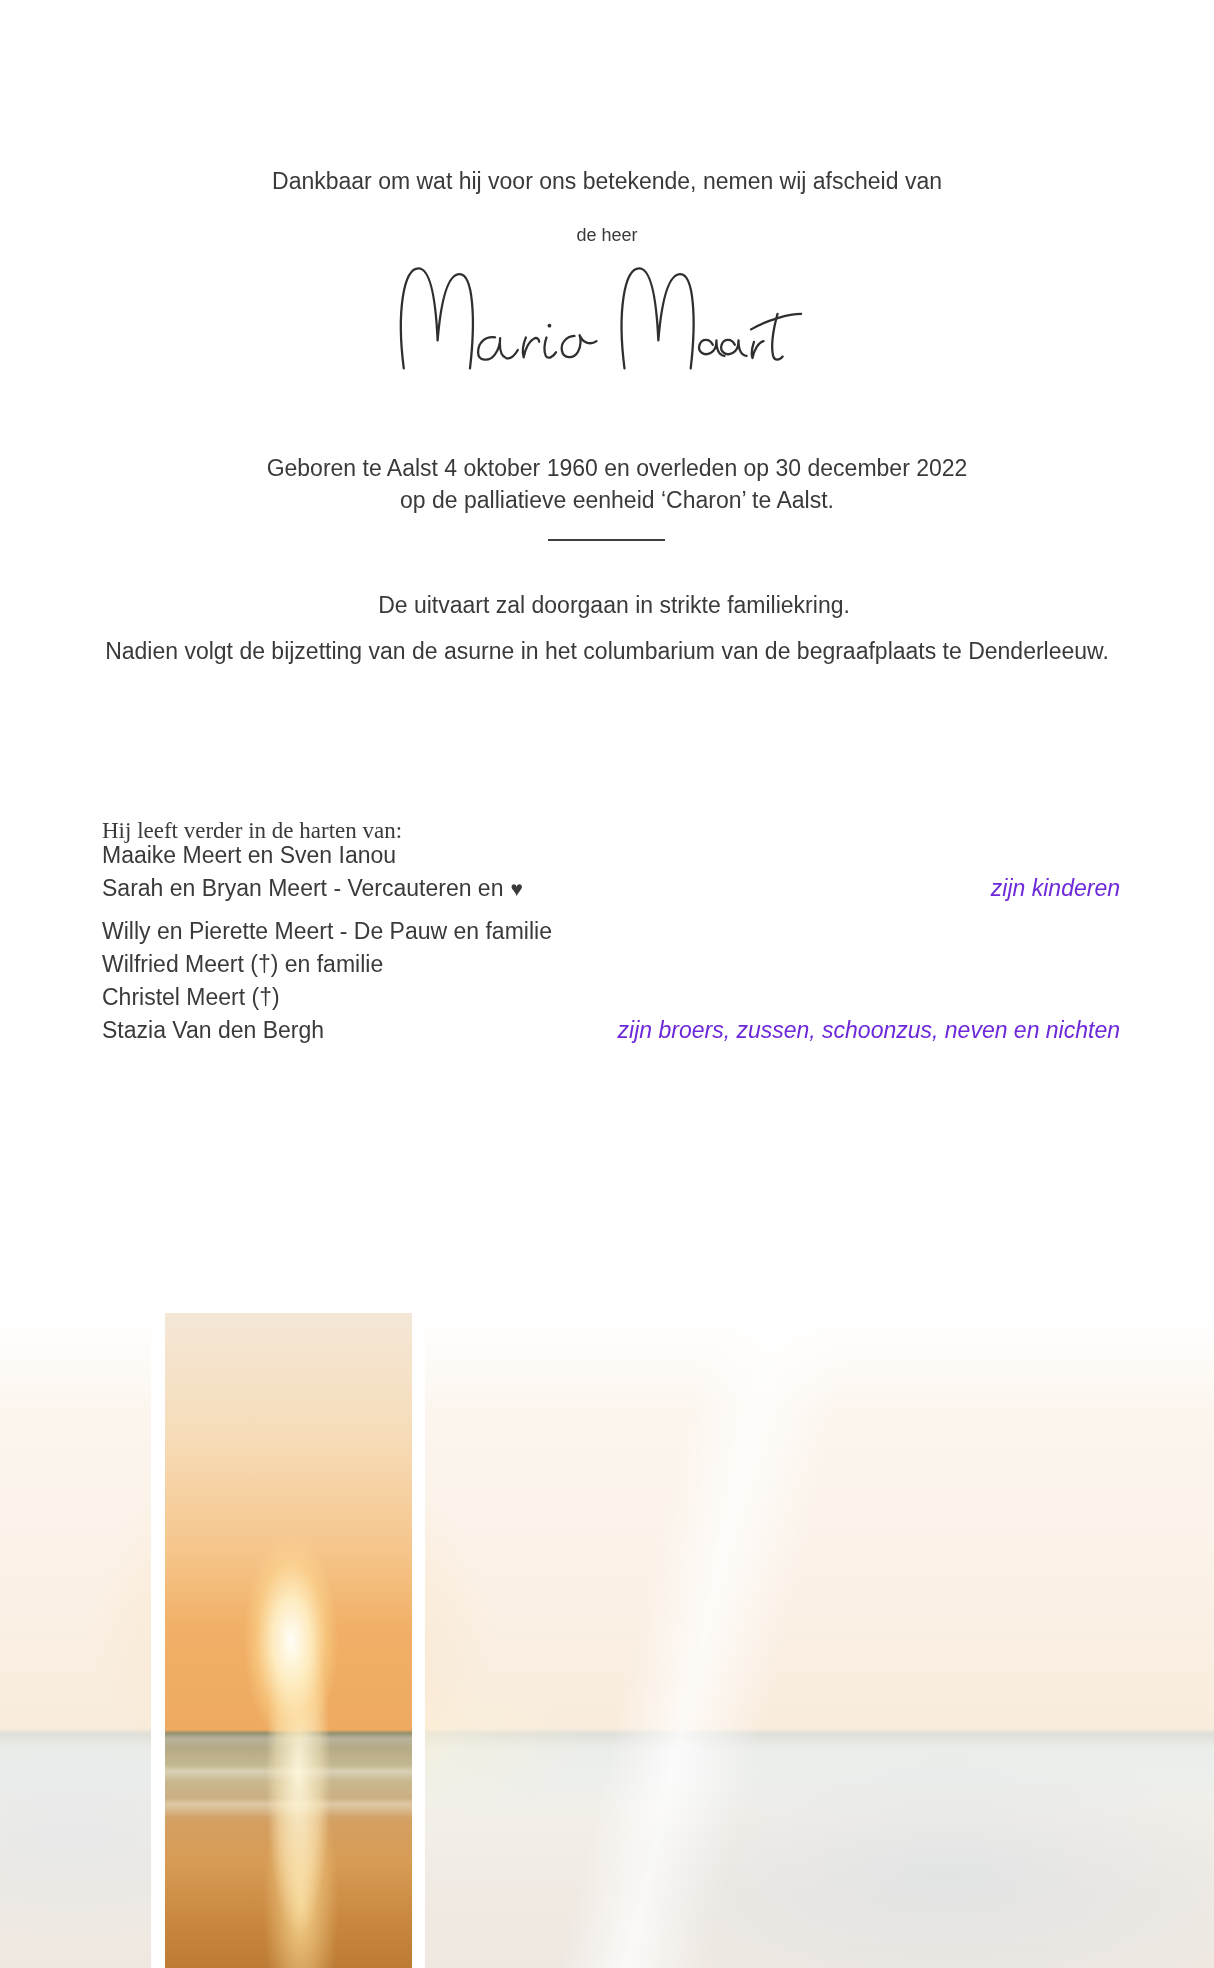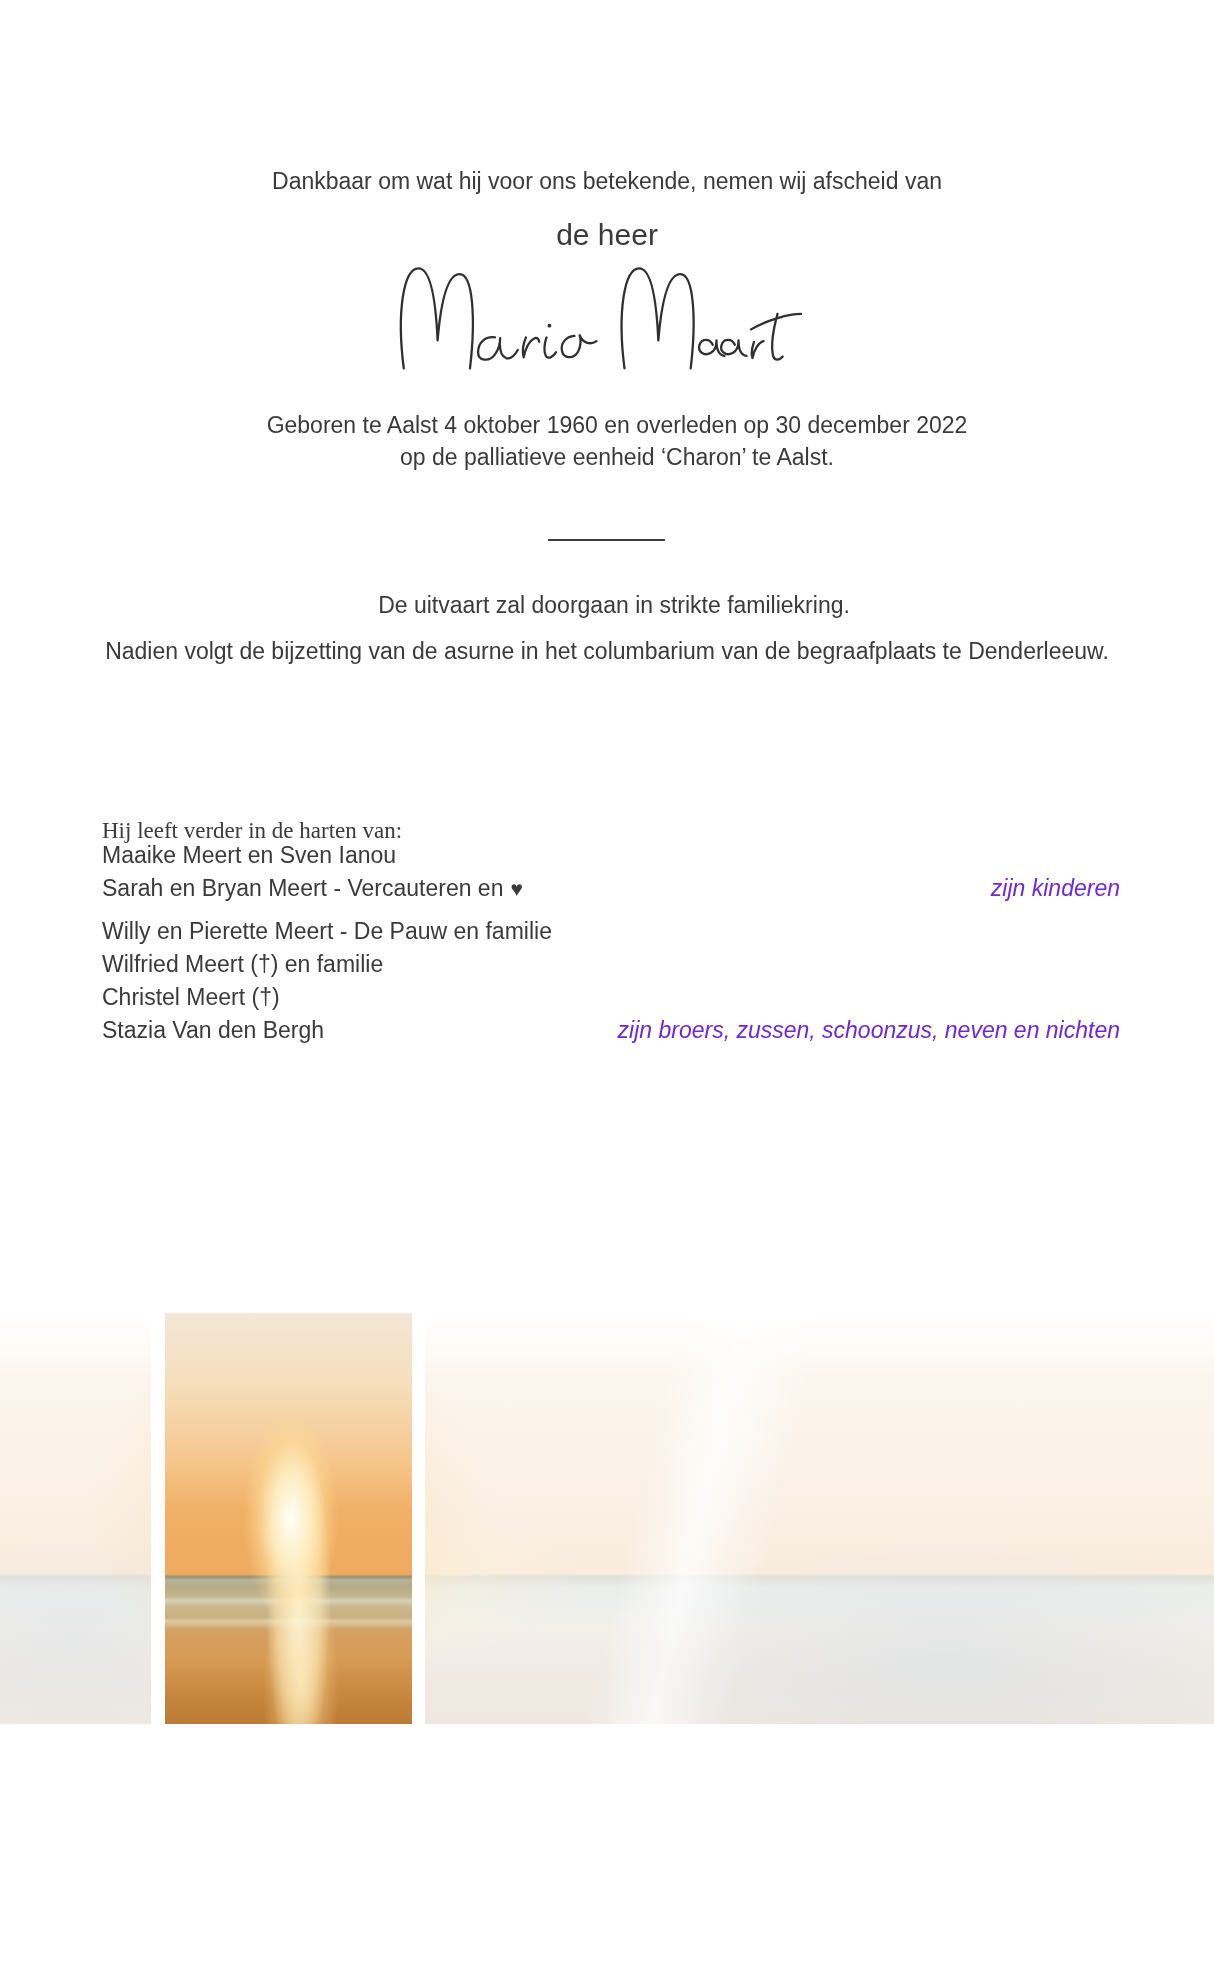--- a/index.html
+++ b/index.html
@@ -1,34 +1,34 @@
 <!DOCTYPE html>
 <html><head>
 <meta charset="utf-8">
 <style>
   html,body{margin:0;padding:0;background:#ffffff;}
   .page{
     position:relative;
     width:1214px;
-    height:1724px;
+    height:1968px;
     background:#ffffff;
     font-family:"Liberation Sans","DejaVu Sans",sans-serif;
     color:#3a3a3a;
     overflow:hidden;
   }
   .abs{position:absolute;}
   .center-line{
     left:0; right:0;
     text-align:center;
     white-space:nowrap;
     font-size:23px;
     line-height:28px;
     color:#3a3a3a;
   }
-  .salutation{font-size:30px;}
+  .salutation{font-size:18px;}
   .two-line{line-height:32px;}
   .divider{
     height:2px;
     background:#3f3f3f;
   }
   .left-text{
     left:102px; right:94px;
     font-size:23px;
     line-height:33px;
   }
@@ -136,21 +136,21 @@
 
       <path class="sig-stroke" d="M316,148 C306,70 316,12 336,12 C354,12 360,66 362,110 C366,62 374,20 392,20 C410,20 414,80 406,148"></path>
       <path class="sig-stroke" d="M436,116 C432,107 421,107 418,116 C415,125 424,132 433,127 C439,124 441,117 441,110 C441,121 444,130 452,131"></path>
       <path class="sig-stroke" d="M466,116 C462,107 451,107 448,116 C445,125 454,132 463,127 C469,124 471,117 471,110 C471,121 474,130 482,131"></path>
       <path class="sig-stroke" d="M492,112 C489,121 488,129 490,134 C492,123 498,113 505,111"></path>
       <path class="sig-stroke" d="M524,74 C518,96 515,118 518,131 C520,138 527,137 531,132"></path>
       <path class="sig-stroke" d="M488,95 C510,82 540,74 556,74"></path>
     </svg>
   </div>
 
-  <div class="abs center-line two-line" style="top:409px;margin-left:20px;">
+  <div class="abs center-line two-line" style="top:452px;margin-left:20px;">
     <div>Geboren te Aalst 4 oktober 1960 en overleden op 30 december 2022</div>
     <div>op de palliatieve eenheid ‘Charon’ te Aalst.</div>
   </div>
 
   <div class="abs divider" style="top:539px;left:548px;width:117px;"></div>
 
   <div class="abs center-line" style="top:591px;padding-left:14px;">De uitvaart zal doorgaan in strikte familiekring.</div>
 
   <div class="abs center-line" style="top:637px;">Nadien volgt de bijzetting van de asurne in het columbarium van de begraafplaats te Denderleeuw.</div>
 

